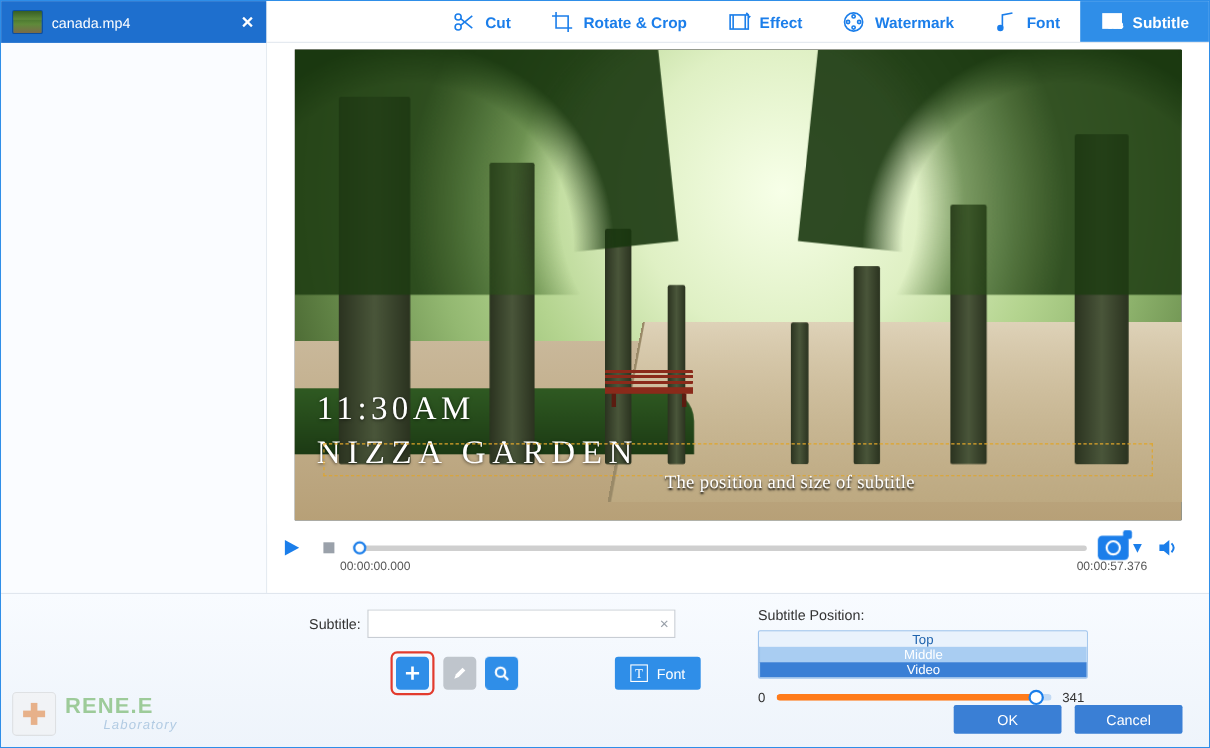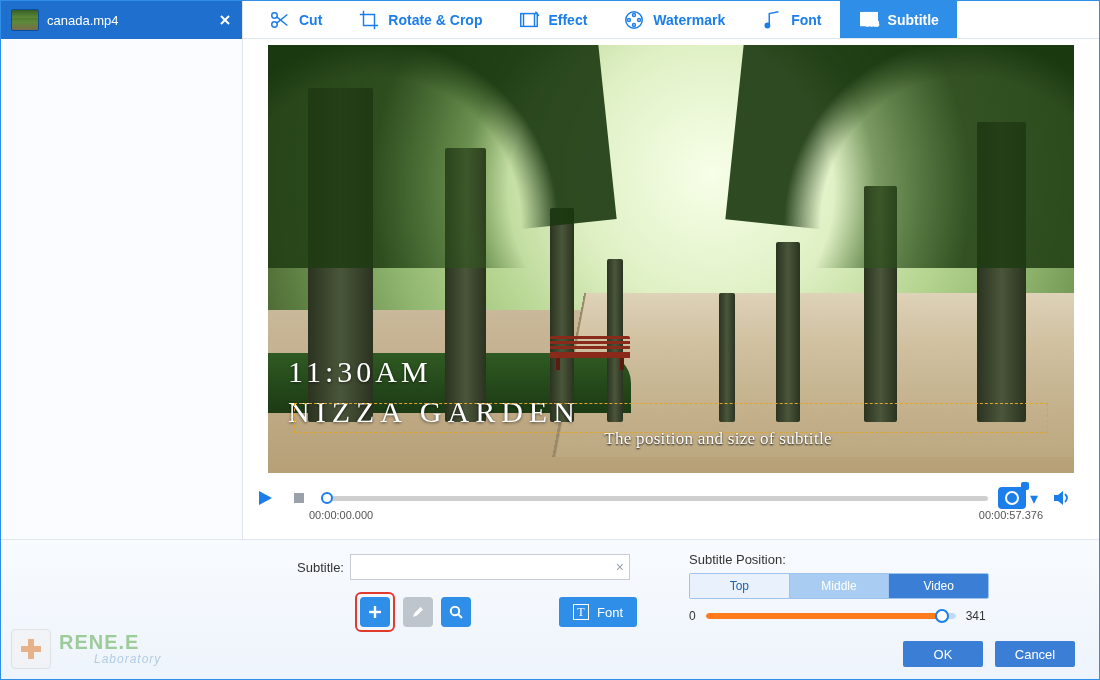--- a/index.html
+++ b/index.html
@@ -15,21 +15,21 @@
   .sidebar { width: 242px; background: #fafcff; border-right: 1px solid #e0e6ee; display: flex; flex-direction: column; }
   .file-tab { height: 38px; background: #1e6fce; color: #fff; display: flex; align-items: center; padding: 0 10px; font-size: 13px; gap: 8px; }
   .thumb { width: 28px; height: 22px; background: linear-gradient(180deg,#2a5a1f 0%,#5f8a3a 60%,#7a6a4a 100%); border: 1px solid #0a4da0; border-radius: 2px; position: relative; overflow: hidden; }
   .thumb::before { content:""; position:absolute; left:0; right:0; top:0; height:40%; background: linear-gradient(180deg,#365f25,#5f8a3a); }
   .file-tab .fname { flex: 1; white-space: nowrap; overflow: hidden; text-overflow: ellipsis; }
   .file-tab .close-x { width: 14px; height: 14px; display: flex; align-items: center; justify-content: center; cursor: pointer; }
   .file-tab .close-x svg { width: 10px; height: 10px; stroke: #fff; stroke-width: 2; }
   
   .main { flex: 1; display: flex; flex-direction: column; min-width: 0; background:#fff; }
   
-  .toolbar { height: 38px; display: flex; align-items: stretch; border-bottom: 1px solid #e0e6ee; padding-left: 8px; }
+  .toolbar { height: 38px; display: flex; align-items: stretch; border-bottom: 1px solid #e0e6ee; padding-left: 24px; justify-content: flex-end; }
   .tool { display: flex; align-items: center; gap: 8px; padding: 0 18px; color: #1b7eea; font-size: 14px; font-weight: 600; cursor: pointer; }
   .tool.active { background: #2f8ee8; color: #fff; }
   .tool.active .ticon * { stroke: #fff; fill: #fff; }
   .ticon { width: 22px; height: 22px; display: inline-flex; align-items: center; justify-content: center; }
   .ticon svg { width: 22px; height: 22px; }
   .ticon svg * { stroke: #1b7eea; }
   
   .preview-wrap { background:#fff; padding: 0 0 2px 0;}
   .preview { margin: 6px 25px 2px 25px; height: 428px; background: #000; position: relative; overflow: hidden; }
   .scene { position: absolute; inset: 0; }
@@ -69,48 +69,48 @@
   .snap { display:flex; align-items:center; gap:2px;}
   .snap .cam { width:28px; height:22px; background:#1b7eea; border-radius:4px; position:relative; cursor:pointer;}
   .snap .cam::before { content:""; position:absolute; left:50%; top:50%; width:10px; height:10px; border:2px solid #fff; border-radius:50%; transform:translate(-50%,-50%);}
   .snap .cam::after { content:""; position:absolute; right:-3px; top:-5px; width:8px; height:8px; background:#1b7eea; border-radius:2px;}
   .snap .dd { width:12px; height:22px; display:flex; align-items:center; justify-content:center; color:#1b7eea; cursor:pointer;}
   .vol svg { width:20px; height:20px;}
   .time-row { display:flex; justify-content:space-between; padding: 0 56px 2px 66px; font-size:11px; color:#555; margin-top:-8px;}
   
   .panel { border-top:1px solid #e0e6ee; background:linear-gradient(180deg,#f8fbff,#eef4fb); height:140px; position:relative; display:flex;}
   .panel-left { flex:1; padding: 14px 20px 0 20px;}
-  .sub-row { display:flex; align-items:center; gap:6px; margin-left:36px;}
+  .sub-row { display:flex; align-items:center; gap:6px; margin-left:20px;}
   .sub-row label { font-size:13px; color:#333;}
   .sub-input { width:280px; height:26px; border:1px solid #c8cdd4; background:#fff; font-size:13px; padding:0 26px 0 6px;}
   .input-wrap { position:relative;}
   .input-clear { position:absolute; right:6px; top:50%; transform:translateY(-50%); color:#9aa1aa; font-size:14px; cursor:pointer;}
   .btn-row { display:flex; align-items:center; gap:8px; margin:12px 0 0 94px;}
   .highlight-box { border:2.5px solid #e23b2e; border-radius:6px; padding:3px;}
   .sqbtn { width:30px; height:30px; border-radius:4px; display:flex; align-items:center; justify-content:center; cursor:pointer;}
   .sqbtn.blue { background:#2f8ee8;}
   .sqbtn.gray { background:#bfc5cc;}
   .sqbtn svg { width:16px; height:16px;}
   .fontbtn { height:30px; padding:0 14px; background:#2f8ee8; color:#fff; border:none; border-radius:3px; display:flex; align-items:center; gap:8px; font-size:13px; cursor:pointer; margin-left:80px;}
   .fontbtn .T { width:16px; height:16px; border:1.5px solid #fff; display:flex; align-items:center; justify-content:center; font-family: "Times New Roman", serif; font-size:12px; line-height:1;}
   .panel-right { width:420px; padding: 12px 24px 0 10px; position:relative;}
   .pos-label { font-size:13px; color:#333; margin-bottom:6px;}
-  .seggroup { display:flex; border:1px solid #9ec3ec; border-radius:2px; overflow:hidden; width:300px;}
+  .seggroup { display:flex; border:1px solid #9ec3ec; border-radius:2px; overflow:hidden; width:300px;flex-direction:column;}
   .seg { flex:1; height:24px; display:flex; align-items:center; justify-content:center; font-size:12px; color:#1f63ad; cursor:pointer; background:#e9f2fc;}
   .seg + .seg { border-left:1px solid #9ec3ec;}
   .seg.hover { background:#a9cdf2; color:#fff;}
   .seg.active { background:#3a7fd5; color:#fff;}
   .slider-row { display:flex; align-items:center; gap:10px; margin-top:10px; font-size:12px; color:#333;}
   .slider { width:250px; height:6px; border-radius:4px; position:relative;}
   .slider .tr { position:absolute; width:100%; height:6px; border-radius:4px; overflow:hidden;}
   .slider .tr .fill { position:absolute; left:0; top:0; height:6px; background:#ff7b1b; border-radius:4px;}
   .slider .tr .rest { position:absolute; right:0; top:0; height:6px; background:#c2daf5; border-radius:4px;}
   .slider .knob { position:absolute; top:50%; width:14px; height:14px; background:#fff; border:2px solid #1b7eea; border-radius:50%; transform:translate(-50%,-50%);}
   .btns-okcancel { position:absolute; right:24px; bottom:12px; display:flex; gap:12px;}
-  .okc { width:80px; height:26px; background:#3a7fd5; color:#fff; border:none; border-radius:2px; font-size:13px; cursor:pointer;}
+  .okc { width:98px; height:26px; background:#3a7fd5; color:#fff; border:none; border-radius:2px; font-size:13px; cursor:pointer;}
   
   .watermark { position:absolute; left:10px; bottom:10px; display:flex; align-items:center; gap:8px; opacity:.55; pointer-events:none;}
   .wm-box { width:40px; height:40px; background:#f2f2f2; border:1px solid #d0d0d0; border-radius:4px; display:flex; align-items:center; justify-content:center;}
   .wm-cross { width:20px; height:20px; position:relative;}
   .wm-cross::before, .wm-cross::after { content:""; position:absolute; background:#e07a2e;}
   .wm-cross::before { left:7px; top:0; width:6px; height:20px;}
   .wm-cross::after { top:7px; left:0; width:20px; height:6px;}
   .wm-text .l1 { color:#5aa84a; font-weight:700; font-size:20px; letter-spacing:1px; line-height:1;}
   .wm-text .l2 { color:#7fa9cf; font-size:12px; letter-spacing:1px; font-style:italic;margin-left:35px;}
 </style>

